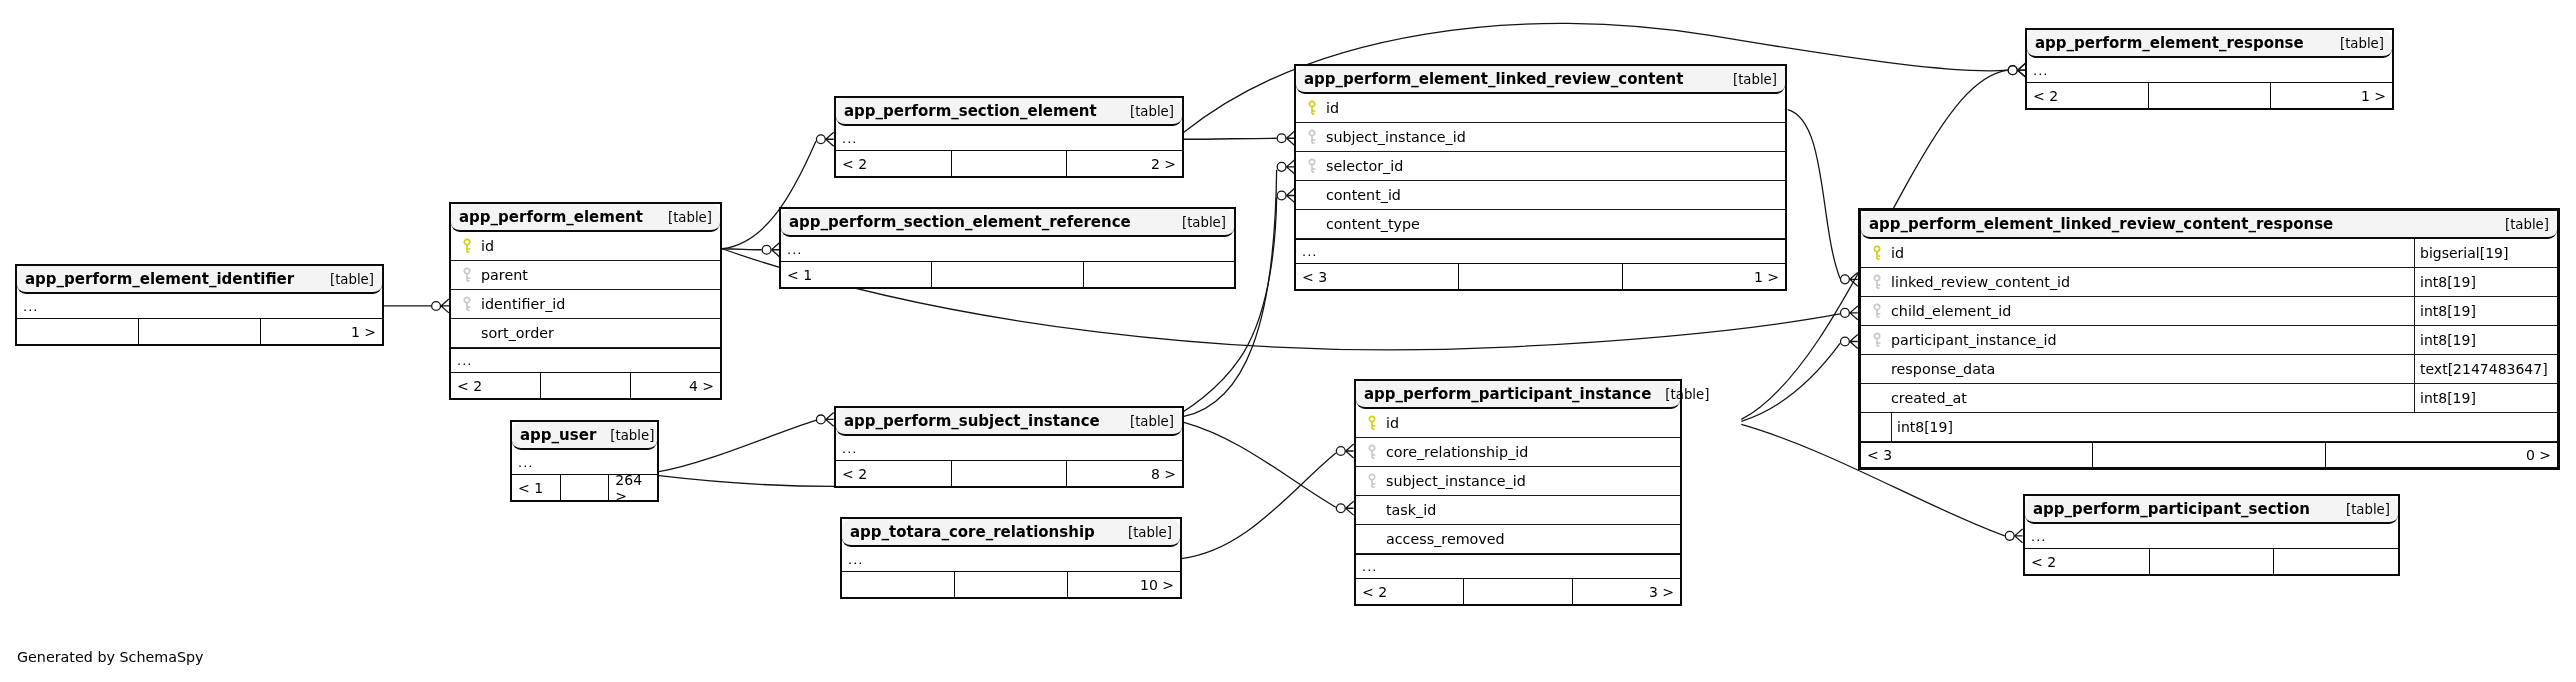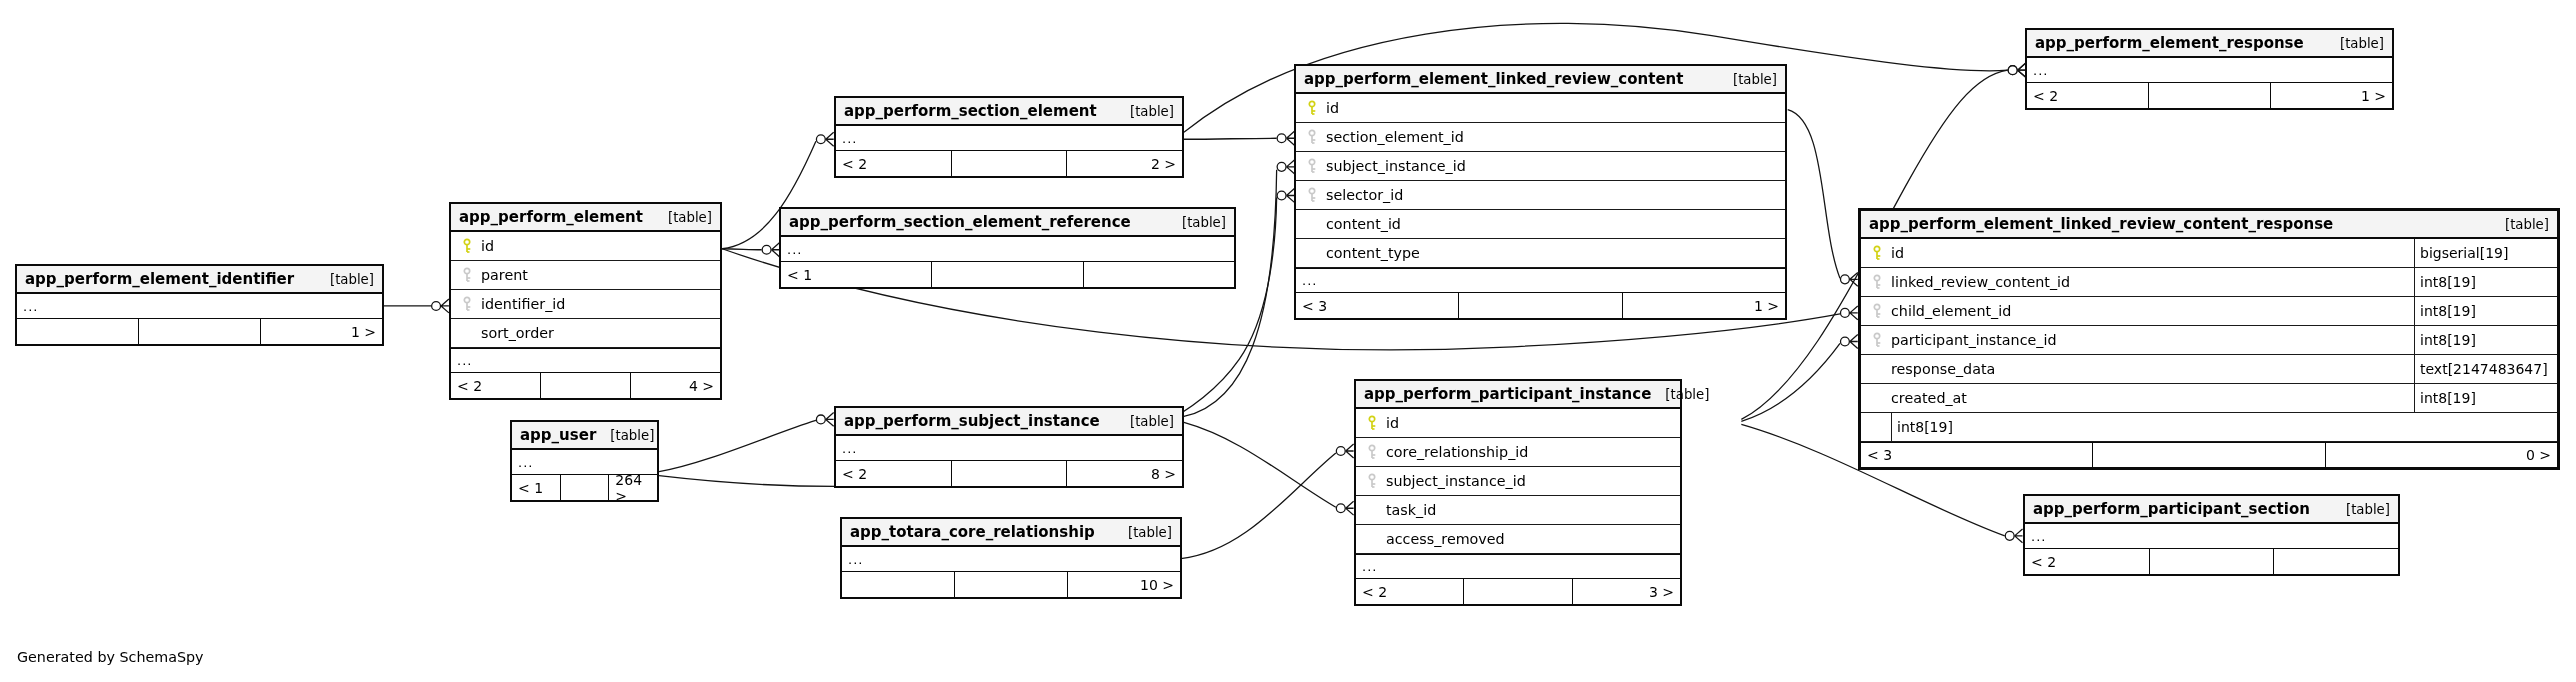--- a/index.html
+++ b/index.html
@@ -2,21 +2,21 @@
 <html><head>
 <meta charset="utf-8">
 <style>
   html,body{margin:0;padding:0;background:#ffffff;}
   body{width:2576px;height:683px;position:relative;font-family:"DejaVu Sans","Liberation Sans",sans-serif;color:#000;}
   #diagram{position:absolute;left:0;top:0;width:2576px;height:683px;}
   #edges{position:absolute;left:0;top:0;z-index:1;}
   .tbl{position:absolute;background:#fff;border:2px solid #0a0a0a;box-sizing:border-box;z-index:2;}
   .tbl.focal{border-width:3px;}
   .hdr{display:flex;justify-content:space-between;align-items:center;background:#f4f4f4;
-       border-bottom:2px solid #0a0a0a;height:28px;padding:0 8px;box-sizing:border-box;}
+       border-bottom:2px solid #0a0a0a;height:28px;padding:0 8px;box-sizing:border-box;border-radius:9px;}
   .tname{font-weight:bold;font-size:15px;white-space:nowrap;}
   .badge{font-size:13.3px;margin-left:14px;white-space:nowrap;}
   .row{display:flex;align-items:center;height:29px;border-bottom:1px solid #1a1a1a;box-sizing:border-box;font-size:14.3px;}
   .row:last-of-type{border-bottom:none;}
   .ico{width:30px;padding-left:10px;box-sizing:border-box;display:flex;align-items:center;flex:0 0 30px;}
   .lbl{flex:1;white-space:nowrap;}
   .typecell{flex:0 0 143px;border-left:1px solid #1a1a1a;height:100%;display:flex;align-items:center;
             padding-left:5px;box-sizing:border-box;font-size:14px;white-space:nowrap;}
   .ellip{height:25px;display:flex;align-items:center;padding:0 6px;font-size:13px;
          border-bottom:1.5px solid #0a0a0a;box-sizing:border-box;letter-spacing:1px;}
@@ -212,31 +212,20 @@
       </div>
       <div class="row">
         <span class="ico">
           <svg width="13" height="16" viewBox="0 0 13 16">
             <circle cx="6" cy="4" r="2.7" fill="none" stroke="#c9c9c9" stroke-width="1.7"></circle>
             <line x1="6" y1="6.7" x2="6" y2="14" stroke="#c9c9c9" stroke-width="1.7"></line>
             <line x1="6" y1="11" x2="9.3" y2="11" stroke="#c9c9c9" stroke-width="1.7"></line>
             <line x1="6" y1="14" x2="8.5" y2="14" stroke="#c9c9c9" stroke-width="1.7"></line>
           </svg>
         </span>
-        <span class="lbl">section_element_id</span>
-      </div>
-      <div class="row">
-        <span class="ico">
-          <svg width="13" height="16" viewBox="0 0 13 16">
-            <circle cx="6" cy="4" r="2.7" fill="none" stroke="#c9c9c9" stroke-width="1.7"></circle>
-            <line x1="6" y1="6.7" x2="6" y2="14" stroke="#c9c9c9" stroke-width="1.7"></line>
-            <line x1="6" y1="11" x2="9.3" y2="11" stroke="#c9c9c9" stroke-width="1.7"></line>
-            <line x1="6" y1="14" x2="8.5" y2="14" stroke="#c9c9c9" stroke-width="1.7"></line>
-          </svg>
-        </span>
         <span class="lbl">subject_instance_id</span>
       </div>
       <div class="row">
         <span class="ico">
           <svg width="13" height="16" viewBox="0 0 13 16">
             <circle cx="6" cy="4" r="2.7" fill="none" stroke="#c9c9c9" stroke-width="1.7"></circle>
             <line x1="6" y1="6.7" x2="6" y2="14" stroke="#c9c9c9" stroke-width="1.7"></line>
             <line x1="6" y1="11" x2="9.3" y2="11" stroke="#c9c9c9" stroke-width="1.7"></line>
             <line x1="6" y1="14" x2="8.5" y2="14" stroke="#c9c9c9" stroke-width="1.7"></line>
           </svg>

